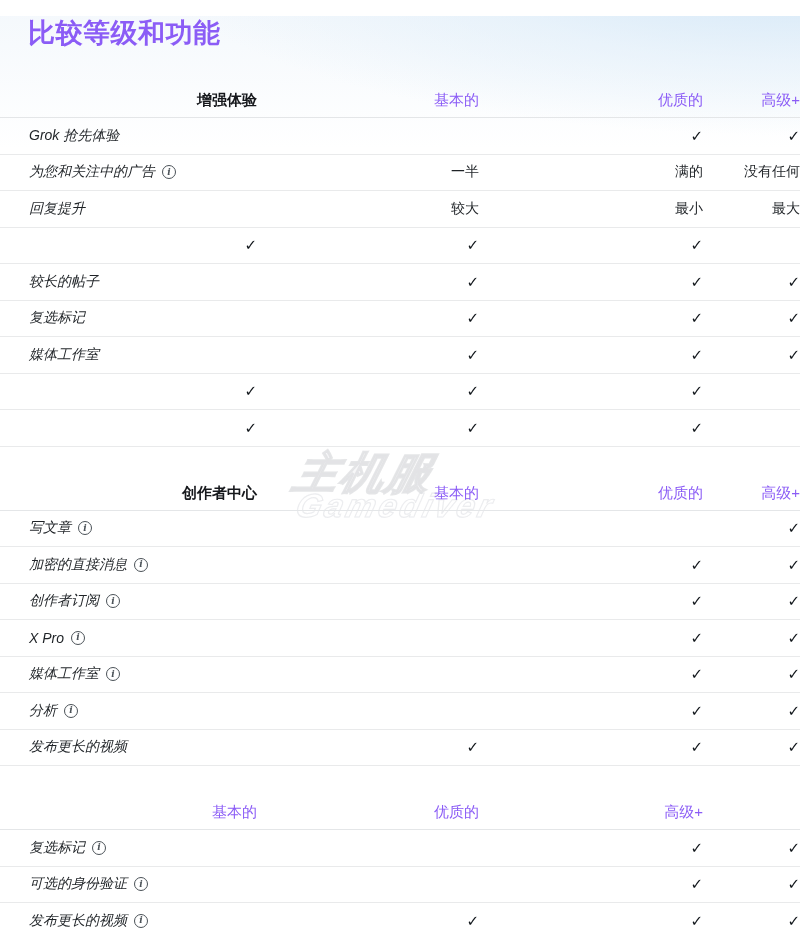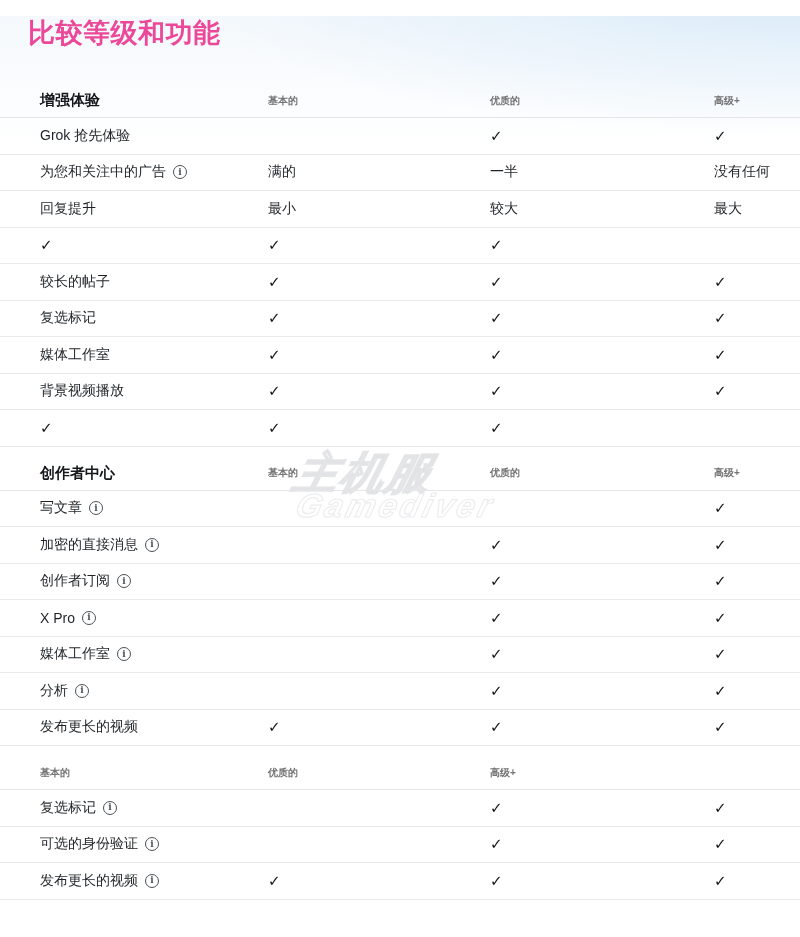--- a/index.html
+++ b/index.html
@@ -7,34 +7,34 @@
               font-family:"Liberation Sans","DejaVu Sans",sans-serif; color:#0f1419; }
   .page { position:relative; width:800px; height:937px; background:#ffffff; }
 
   .top-gradient { position:absolute; top:0; left:0; width:800px; height:190px;
     background:
       radial-gradient(130% 150% at 100% -30%, rgba(206,228,246,0.95) 0%, rgba(222,237,249,0.55) 35%, rgba(255,255,255,0) 62%),
       linear-gradient(to bottom, rgba(232,241,249,0.45) 0%, rgba(255,255,255,0) 70%);
     pointer-events:none; z-index:0; }
 
   h1 { position:relative; z-index:2; margin:16px 0 0 28px; font-size:27px; line-height:34px;
-       font-weight:800; letter-spacing:0.5px; color:#ec4899; }
+       font-weight:800; letter-spacing:0.5px; color:#8b5cf6; }
 
   main { position:relative; z-index:2; }
 
   .hdr-row, .row { display:grid; grid-template-columns:228px 222px 224px 1fr;
-                   padding-left:40px; align-items:center; }
-
-  .hdr-row { height:34px; margin-top:10px; border-bottom:1px solid #e4e6e8; font-weight:700; font-size:15px; }
+                   padding-left:29px; align-items:center;text-align:right; }
+
+  .hdr-row { height:34px; margin-top:30px; border-bottom:1px solid #e4e6e8; font-weight:700; font-size:15px; }
   .hdr-row.first { margin-top:34px; }
   .sec-title { font-weight:700; font-size:15px; color:#16181c; }
-  .col-head  { font-weight:700; font-size:10px; color:#737373; }
+  .col-head  { font-weight:400; font-size:15px; color:#8b5cf6; }
 
   .row { height:36.5px; border-bottom:1px solid #e9eaeb; font-size:14px; }
-  .feature-label { display:flex; align-items:center; gap:7px; color:#1f2327; }
+  .feature-label { display:flex; align-items:center; gap:7px; color:#1f2327;font-style:italic; }
   .cell { color:#1f2327; }
   .check { font-size:15px; color:#0f1419; }
 
   .info-icon { display:inline-flex; align-items:center; justify-content:center;
     width:14px; height:14px; border:1.2px solid #4b5258; border-radius:50%;
     font-size:9px; line-height:1; color:#4b5258; cursor:pointer;
     font-family:"DejaVu Serif",serif; font-weight:700; flex:0 0 auto; }
 
   .watermark { position:absolute; left:292px; top:428px; z-index:1; pointer-events:none;
                transform:skewX(-14deg); opacity:0.8; }
@@ -67,30 +67,30 @@
           </span>
           <span class="cell"></span>
           <span class="cell"><span class="check">✓</span></span>
           <span class="cell"><span class="check">✓</span></span>
         </div>
         <div class="row">
           <span class="feature-label">
             <span>为您和关注中的广告</span>
             <span class="info-icon">i</span>
           </span>
+          <span class="cell">一半</span>
           <span class="cell">满的</span>
-          <span class="cell">一半</span>
           <span class="cell">没有任何</span>
         </div>
         <div class="row">
           <span class="feature-label">
             <span>回复提升</span>
           </span>
+          <span class="cell">较大</span>
           <span class="cell">最小</span>
-          <span class="cell">较大</span>
           <span class="cell">最大</span>
         </div>
         <div class="row">
           <span class="cell"><span class="check">✓</span></span>
           <span class="cell"><span class="check">✓</span></span>
           <span class="cell"><span class="check">✓</span></span>
         </div>
         <div class="row">
           <span class="feature-label">
             <span>较长的帖子</span>
@@ -109,23 +109,20 @@
         </div>
         <div class="row">
           <span class="feature-label">
             <span>媒体工作室</span>
           </span>
           <span class="cell"><span class="check">✓</span></span>
           <span class="cell"><span class="check">✓</span></span>
           <span class="cell"><span class="check">✓</span></span>
         </div>
         <div class="row">
-          <span class="feature-label">
-            <span>背景视频播放</span>
-          </span>
           <span class="cell"><span class="check">✓</span></span>
           <span class="cell"><span class="check">✓</span></span>
           <span class="cell"><span class="check">✓</span></span>
         </div>
         <div class="row">
           <span class="cell"><span class="check">✓</span></span>
           <span class="cell"><span class="check">✓</span></span>
           <span class="cell"><span class="check">✓</span></span>
         </div>
       </section>

